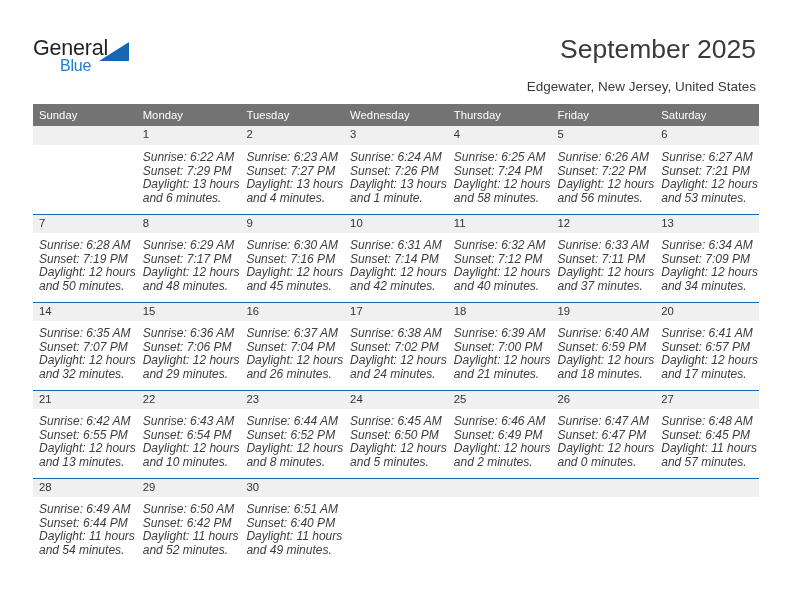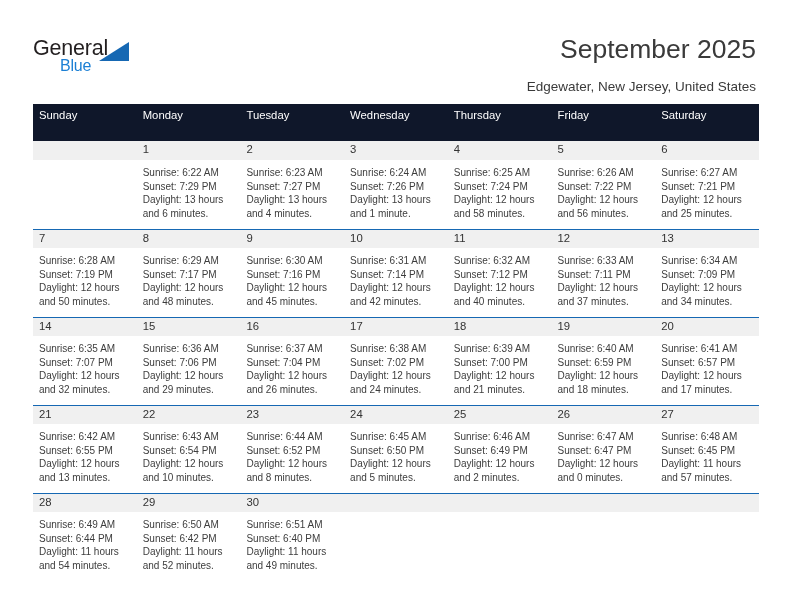--- a/index.html
+++ b/index.html
@@ -91,26 +91,26 @@
     width: 726px;
   }
   table.cal {
     border-collapse: collapse;
     table-layout: fixed;
     width: 726px;
   }
   table.cal col { width: 103.714px; }
 
   thead th {
-    background: #0f172a;
+    background: #737373;
     color: #ffffff;
     font-size: 11.3px;
     font-weight: normal;
     text-align: left;
-    padding: 5px 0 20px 6px;
+    padding: 5px 0 5px 6px;
     height: 11px;
     vertical-align: middle;
     white-space: nowrap;
   }
 
   tbody td {
     vertical-align: top;
     padding: 0;
     border: 0;
     height: 88px;
@@ -129,23 +129,24 @@
     font-size: 11.3px;
     color: #333333;
     line-height: 17px;
   }
   tbody tr:first-child .daynum-band {
     border-top: 0;
   }
   .cell.empty .daynum-band { color: transparent; }
   .info {
     padding: 6px 7px 0 6px;
-    font-size: 10px;
+    font-size: 12px;
     line-height: 13.6px;
     color: #3d3d3d;
+    font-style: italic;
   }
   .info div { white-space: nowrap; }
 </style>
 </head>
 <body>
 
 <div class="page">
 
   <div class="topbar">
 
@@ -243,21 +244,21 @@
                 </div>
               </div>
             </td>
             <td>
               <div class="cell">
                 <div class="daynum-band">6</div>
                 <div class="info">
                   <div>Sunrise: 6:27 AM</div>
                   <div>Sunset: 7:21 PM</div>
                   <div>Daylight: 12 hours</div>
-                  <div>and 25 minutes.</div>
+                  <div>and 53 minutes.</div>
                 </div>
               </div>
             </td>
           </tr>
           <tr>
             <td>
               <div class="cell">
                 <div class="daynum-band">7</div>
                 <div class="info">
                   <div>Sunrise: 6:28 AM</div>

